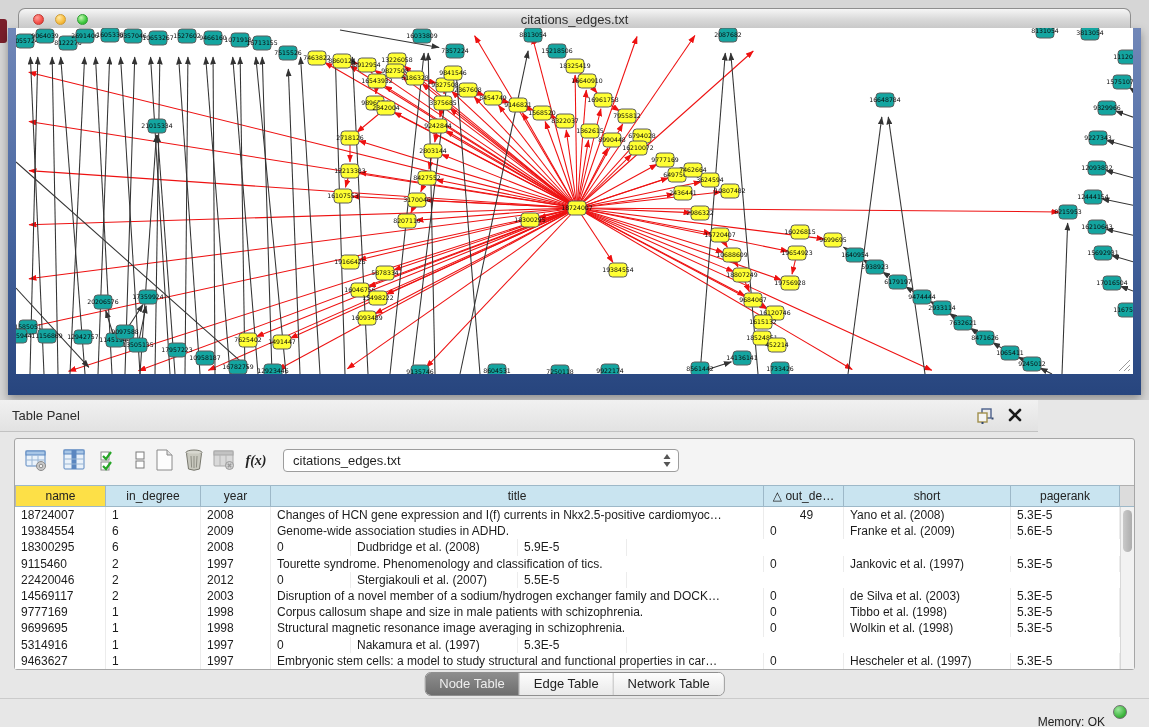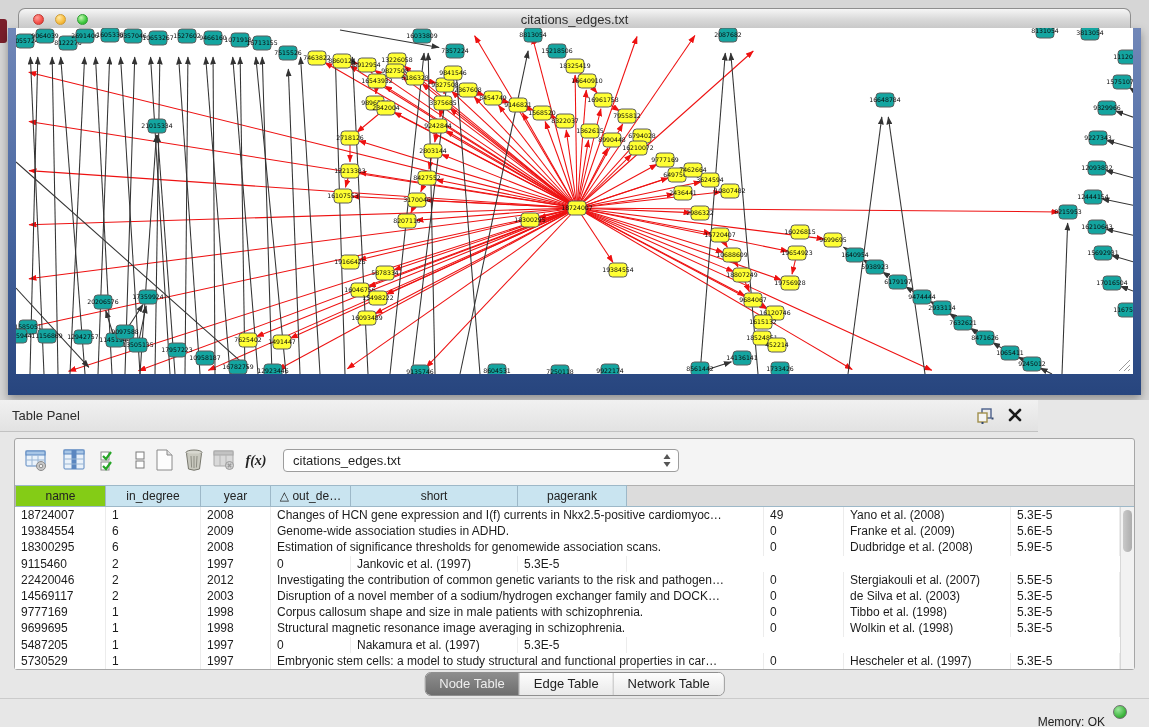--- a/index.html
+++ b/index.html
@@ -38,21 +38,21 @@
   .tb-btn{position:absolute;top:8px;width:26px;height:28px;border:none;background:transparent;padding:0;cursor:pointer;}
   .combo{position:absolute;left:268px;top:10px;width:396px;height:23px;background:#ffffff;border:1px solid #9d9d9d;
     border-radius:4px;box-sizing:border-box;font-size:13px;color:#1f1f1f;cursor:pointer;}
   .combo-text{position:absolute;left:9px;top:3px;}
   .combo-step{position:absolute;right:4px;top:1px;width:14px;height:19px;}
 
   .tbl{position:absolute;left:0px;top:46px;width:1119px;height:184px;background:#ffffff;}
   .tbl-head{display:flex;height:22px;}
   .th{box-sizing:border-box;background:#c9e4f0;border-right:1px solid #9db8c8;border-top:1px solid #9db8c8;border-bottom:1px solid #9db8c8;
       font-size:12px;color:#222;text-align:center;line-height:20px;white-space:nowrap;overflow:hidden;cursor:pointer;}
-  .th.first{background:#84cc16;border-left:1px solid #b5b5b5;}
+  .th.first{background:#fde047;border-left:1px solid #b5b5b5;}
   .th-corner{box-sizing:border-box;background:#dcdcdc;border-top:1px solid #b0b0b0;border-bottom:1px solid #9db8c8;flex:1;}
   .tbl-body{position:relative;height:162px;overflow:hidden;}
   .tr{display:flex;height:16.2px;}
   .td{box-sizing:border-box;font-size:12px;color:#1c1c1c;line-height:16px;padding:0 0 0 6px;
       white-space:nowrap;overflow:hidden;border-right:1px solid #ececec;}
   .vscroll{position:absolute;right:0px;top:0px;width:14px;height:162px;background:#f2f2f2;border-left:1px solid #d8d8d8;box-sizing:border-box;}
   .vthumb{position:absolute;left:2px;top:3px;width:9px;height:42px;background:linear-gradient(90deg,#c9c9c9,#adadad);border-radius:5px;cursor:pointer;}
 
   .tp-tabs{position:absolute;left:0;top:272px;width:1149px;height:24px;}
   .seg{position:absolute;top:0;display:flex;left:50%;transform:translateX(-50%);height:22px;border:1px solid #8f8f8f;border-radius:6px;overflow:hidden;background:#f4f4f4;}
@@ -586,66 +586,66 @@
               <path d="M15.8 15.8 l3.4 3.4 M19.2 15.8 l-3.4 3.4" stroke="#9a9a9a" stroke-width="1.3"></path>
             </svg></button>
           <button class="tb-btn" style="left: 228px;"><span style="font-family:'Liberation Serif',serif;font-style:italic;font-weight:bold;font-size:14px;color:#222;">f(x)</span></button>
         </div>
 
       <div class="tbl">
         <div class="tbl-head" id="tbl-head">
             <div class="th first" style="width: 91px; flex: 0 0 91px;">name</div>
             <div class="th" style="width: 95px; flex: 0 0 95px;">in_degree</div>
             <div class="th" style="width: 70px; flex: 0 0 70px;">year</div>
+            <div class="th" style="width: 493px; flex: 0 0 493px;">title</div>
             <div class="th" style="width: 80px; flex: 0 0 80px;">△ out_de…</div>
             <div class="th" style="width: 167px; flex: 0 0 167px;">short</div>
             <div class="th" style="width: 109px; flex: 0 0 109px;">pagerank</div>
             <div class="th-corner"></div>
           </div>
         <div class="tbl-body" id="tbl-body">
           <div class="tr">
               <div class="td" style="flex: 0 0 91px; width: 91px;">18724007</div>
               <div class="td" style="flex: 0 0 95px; width: 95px;">1</div>
               <div class="td" style="flex: 0 0 70px; width: 70px;">2008</div>
               <div class="td" style="flex: 0 0 493px; width: 493px;">Changes of HCN gene expression and I(f) currents in Nkx2.5-positive cardiomyoc…</div>
-              <div class="td" style="flex: 0 0 80px; width: 80px;">49</div>
+              <div class="td" style="flex: 0 0 80px; width: 80px; text-align: center;">49</div>
               <div class="td" style="flex: 0 0 167px; width: 167px;">Yano et al. (2008)</div>
               <div class="td" style="flex: 0 0 109px; width: 109px;">5.3E-5</div>
             </div>
             <div class="tr">
               <div class="td" style="flex: 0 0 91px; width: 91px;">19384554</div>
               <div class="td" style="flex: 0 0 95px; width: 95px;">6</div>
               <div class="td" style="flex: 0 0 70px; width: 70px;">2009</div>
               <div class="td" style="flex: 0 0 493px; width: 493px;">Genome-wide association studies in ADHD.</div>
               <div class="td" style="flex: 0 0 80px; width: 80px;">0</div>
               <div class="td" style="flex: 0 0 167px; width: 167px;">Franke et al. (2009)</div>
               <div class="td" style="flex: 0 0 109px; width: 109px;">5.6E-5</div>
             </div>
             <div class="tr">
               <div class="td" style="flex: 0 0 91px; width: 91px;">18300295</div>
               <div class="td" style="flex: 0 0 95px; width: 95px;">6</div>
               <div class="td" style="flex: 0 0 70px; width: 70px;">2008</div>
-              <div class="td" style="flex: 0 0 493px; width: 493px;">Estimation of significance thresholds for genomewide association scans.</div>
               <div class="td" style="flex: 0 0 80px; width: 80px;">0</div>
               <div class="td" style="flex: 0 0 167px; width: 167px;">Dudbridge et al. (2008)</div>
               <div class="td" style="flex: 0 0 109px; width: 109px;">5.9E-5</div>
             </div>
             <div class="tr">
               <div class="td" style="flex: 0 0 91px; width: 91px;">9115460</div>
               <div class="td" style="flex: 0 0 95px; width: 95px;">2</div>
               <div class="td" style="flex: 0 0 70px; width: 70px;">1997</div>
+              <div class="td" style="flex: 0 0 493px; width: 493px;">Tourette syndrome. Phenomenology and classification of tics.</div>
               <div class="td" style="flex: 0 0 80px; width: 80px;">0</div>
               <div class="td" style="flex: 0 0 167px; width: 167px;">Jankovic et al. (1997)</div>
               <div class="td" style="flex: 0 0 109px; width: 109px;">5.3E-5</div>
             </div>
             <div class="tr">
               <div class="td" style="flex: 0 0 91px; width: 91px;">22420046</div>
               <div class="td" style="flex: 0 0 95px; width: 95px;">2</div>
               <div class="td" style="flex: 0 0 70px; width: 70px;">2012</div>
-              <div class="td" style="flex: 0 0 493px; width: 493px;">Investigating the contribution of common genetic variants to the risk and pathogen…</div>
               <div class="td" style="flex: 0 0 80px; width: 80px;">0</div>
               <div class="td" style="flex: 0 0 167px; width: 167px;">Stergiakouli et al. (2007)</div>
               <div class="td" style="flex: 0 0 109px; width: 109px;">5.5E-5</div>
             </div>
             <div class="tr">
               <div class="td" style="flex: 0 0 91px; width: 91px;">14569117</div>
               <div class="td" style="flex: 0 0 95px; width: 95px;">2</div>
               <div class="td" style="flex: 0 0 70px; width: 70px;">2003</div>
               <div class="td" style="flex: 0 0 493px; width: 493px;">Disruption of a novel member of a sodium/hydrogen exchanger family and DOCK…</div>
               <div class="td" style="flex: 0 0 80px; width: 80px;">0</div>
@@ -664,29 +664,29 @@
             <div class="tr">
               <div class="td" style="flex: 0 0 91px; width: 91px;">9699695</div>
               <div class="td" style="flex: 0 0 95px; width: 95px;">1</div>
               <div class="td" style="flex: 0 0 70px; width: 70px;">1998</div>
               <div class="td" style="flex: 0 0 493px; width: 493px;">Structural magnetic resonance image averaging in schizophrenia.</div>
               <div class="td" style="flex: 0 0 80px; width: 80px;">0</div>
               <div class="td" style="flex: 0 0 167px; width: 167px;">Wolkin et al. (1998)</div>
               <div class="td" style="flex: 0 0 109px; width: 109px;">5.3E-5</div>
             </div>
             <div class="tr">
-              <div class="td" style="flex: 0 0 91px; width: 91px;">5487205</div>
+              <div class="td" style="flex: 0 0 91px; width: 91px;">5314916</div>
               <div class="td" style="flex: 0 0 95px; width: 95px;">1</div>
               <div class="td" style="flex: 0 0 70px; width: 70px;">1997</div>
               <div class="td" style="flex: 0 0 80px; width: 80px;">0</div>
               <div class="td" style="flex: 0 0 167px; width: 167px;">Nakamura et al. (1997)</div>
               <div class="td" style="flex: 0 0 109px; width: 109px;">5.3E-5</div>
             </div>
             <div class="tr">
-              <div class="td" style="flex: 0 0 91px; width: 91px;">5730529</div>
+              <div class="td" style="flex: 0 0 91px; width: 91px;">9463627</div>
               <div class="td" style="flex: 0 0 95px; width: 95px;">1</div>
               <div class="td" style="flex: 0 0 70px; width: 70px;">1997</div>
               <div class="td" style="flex: 0 0 493px; width: 493px;">Embryonic stem cells: a model to study structural and functional properties in car…</div>
               <div class="td" style="flex: 0 0 80px; width: 80px;">0</div>
               <div class="td" style="flex: 0 0 167px; width: 167px;">Hescheler et al. (1997)</div>
               <div class="td" style="flex: 0 0 109px; width: 109px;">5.3E-5</div>
             </div>
             <div class="vscroll">
             <div class="vthumb"></div>
           </div>

